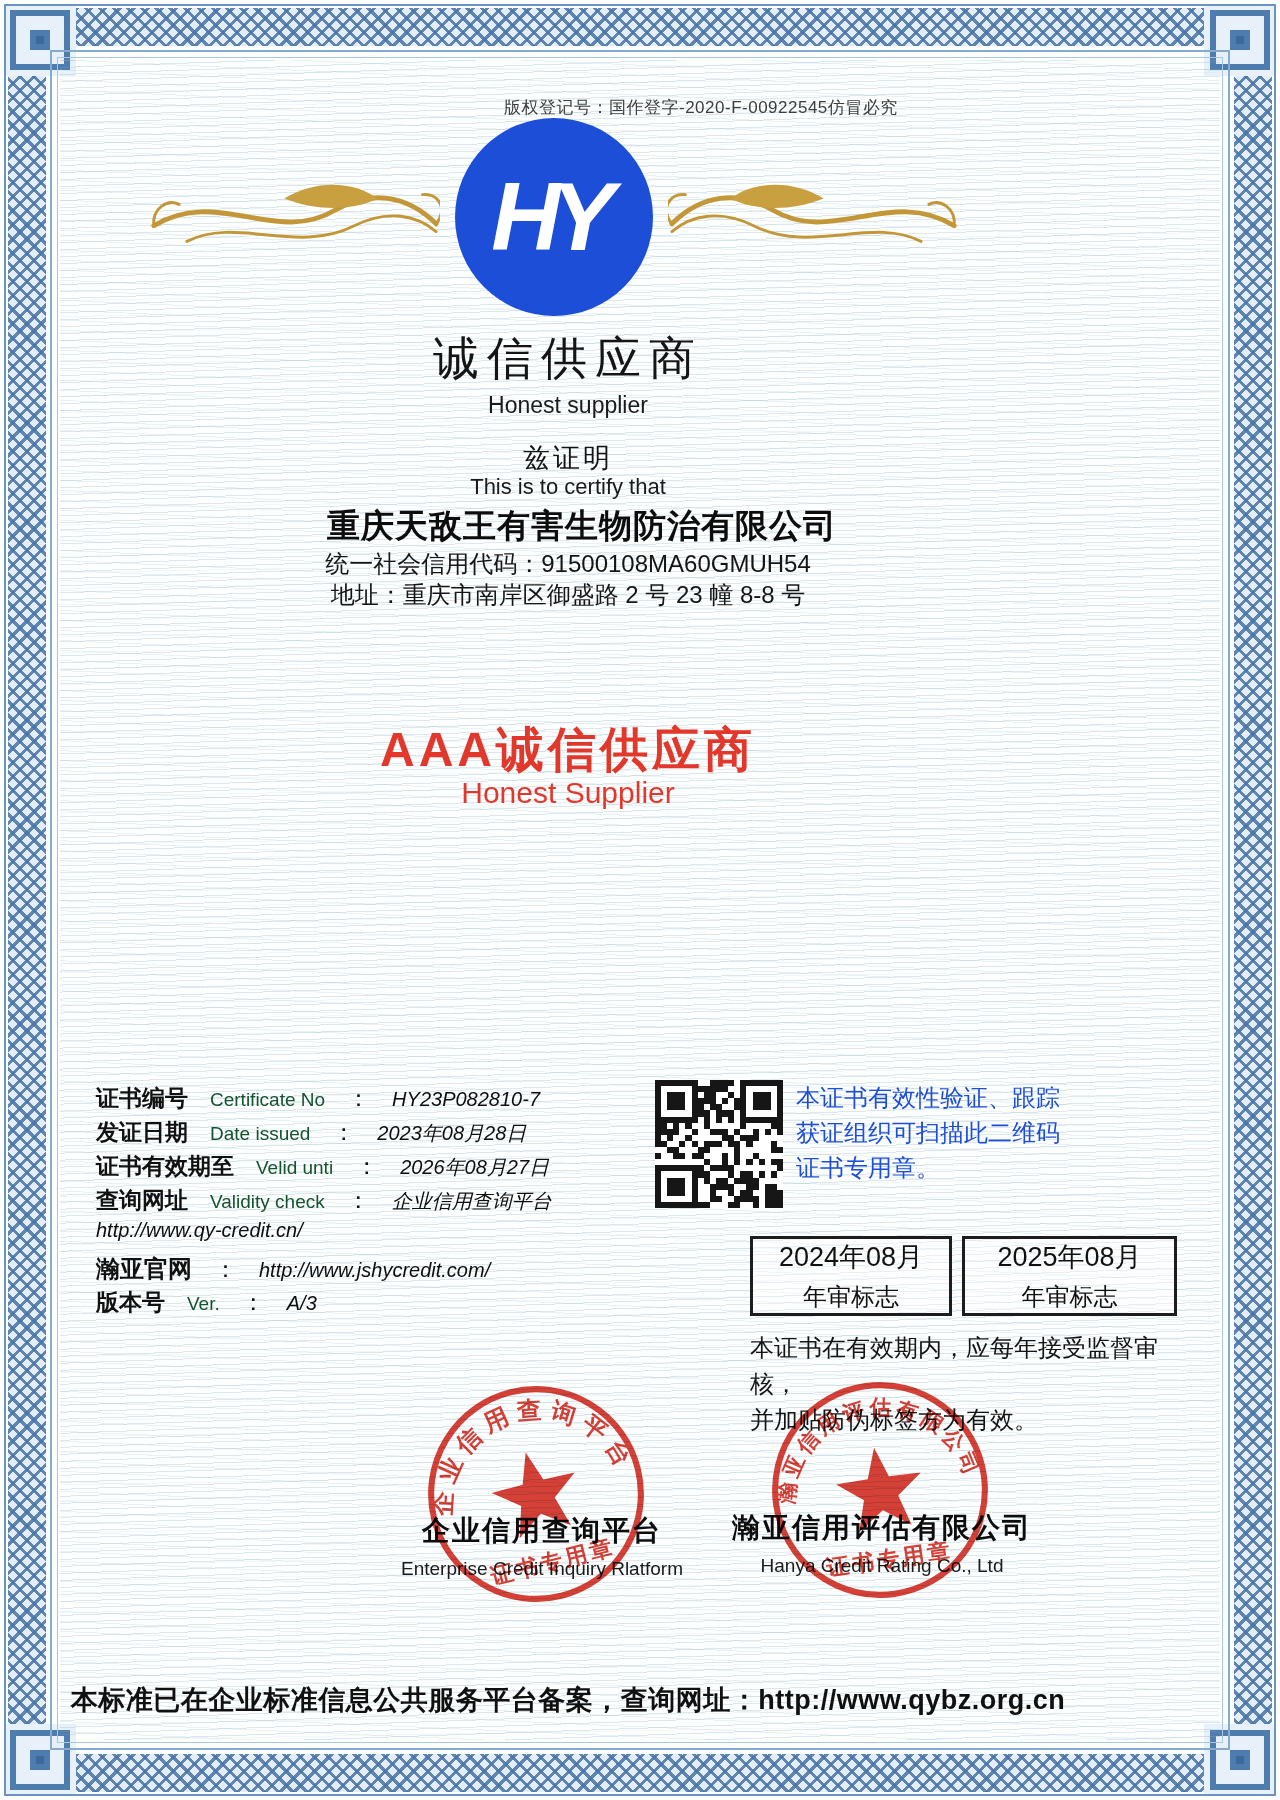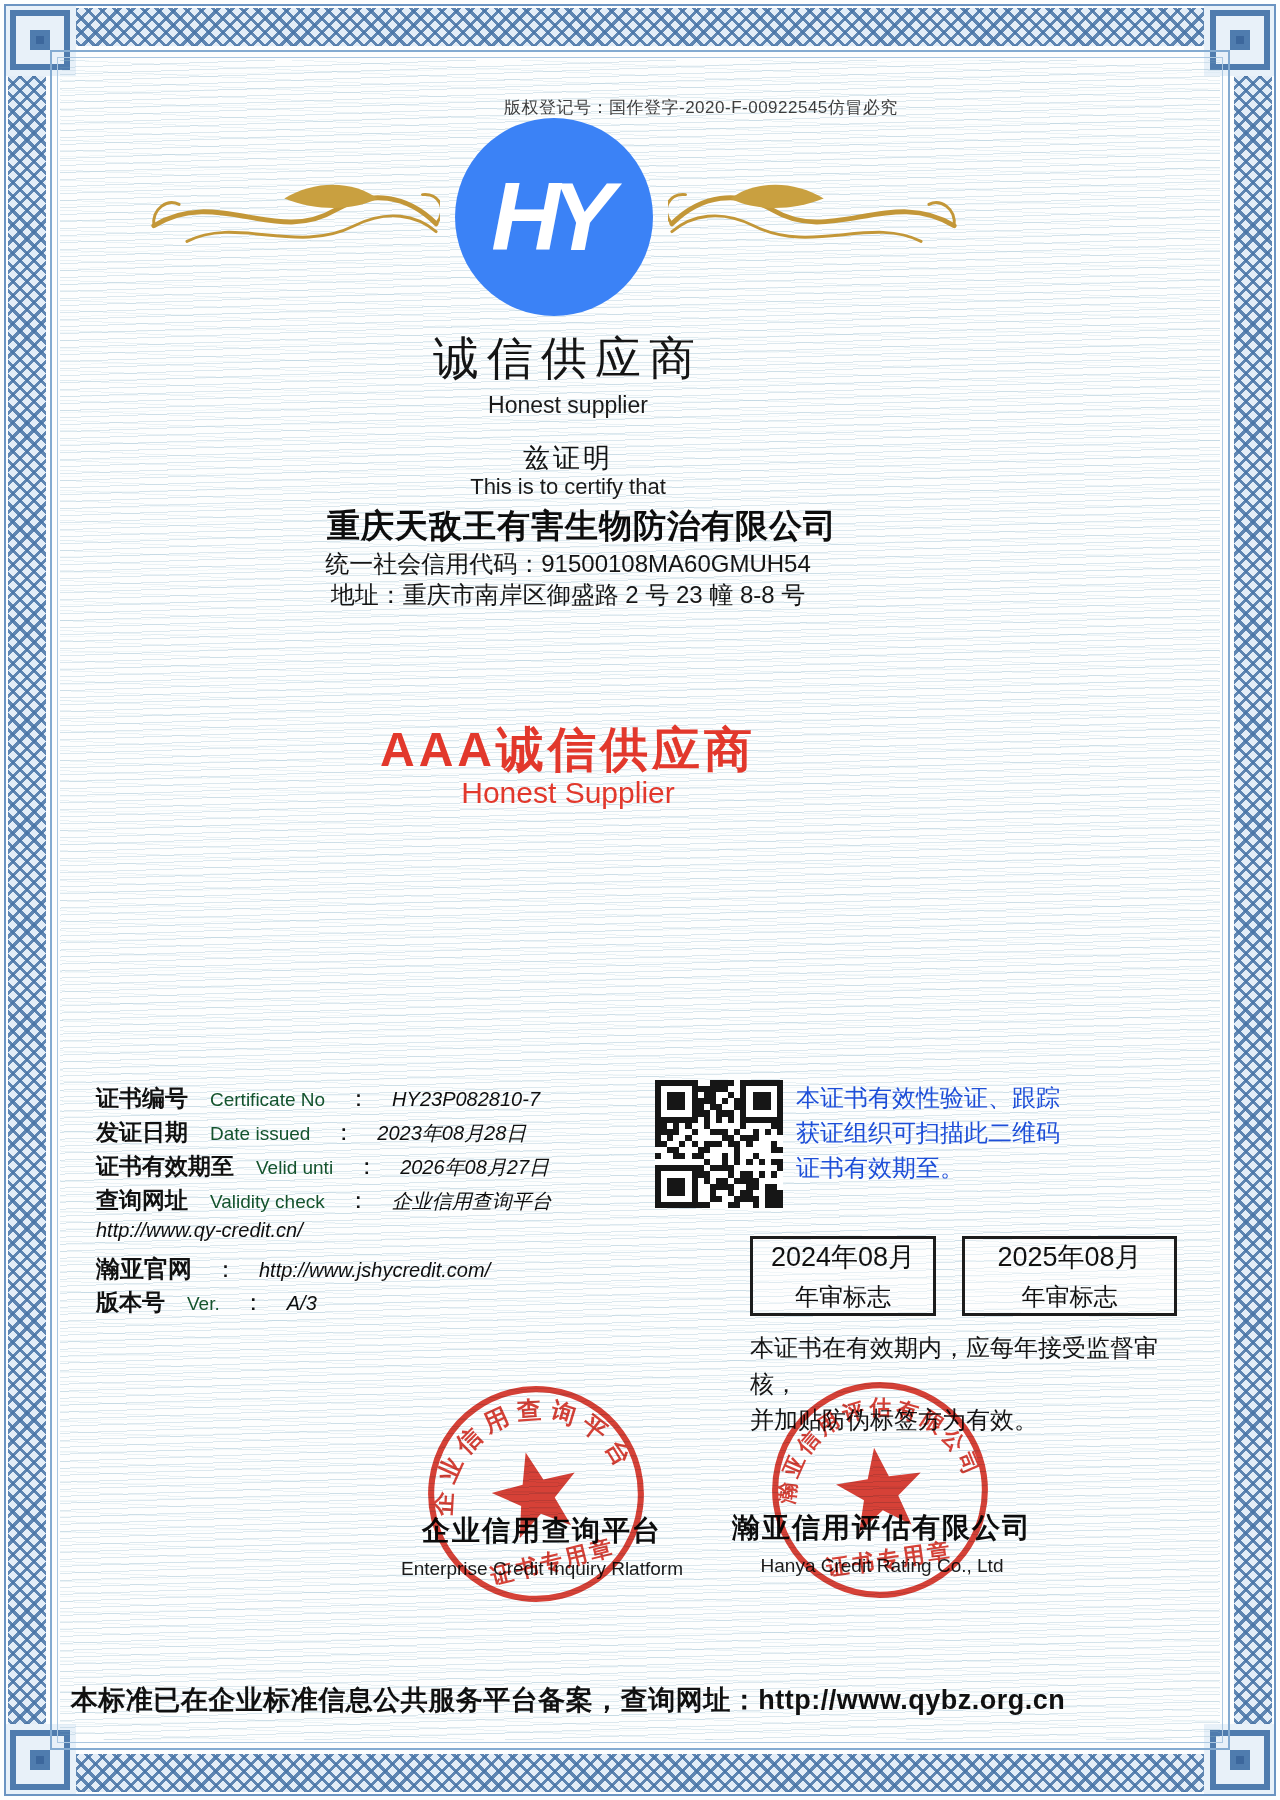--- a/index.html
+++ b/index.html
@@ -28,21 +28,21 @@
       repeating-linear-gradient(178deg, rgba(120,165,190,.25) 0 1px, transparent 1px 7px),
       repeating-linear-gradient(182.5deg, rgba(145,185,205,.18) 0 1px, transparent 1px 10px),
       repeating-linear-gradient(179deg, rgba(160,200,215,.12) 0 1px, transparent 1px 16px); }
 
   .abs { position:absolute; }
   .ctr { left:8px; width:1120px; text-align:center; }
 
   
   .copyright { top:96px; left:504px; font-size:17px; color:#3d3d3d; letter-spacing:.5px; }
   .logo-circle { top:118px; left:455px; width:198px; height:198px; border-radius:50%;
-      background:#3b82f6; display:flex; align-items:center; justify-content:center; }
+      background:#1d4ed8; display:flex; align-items:center; justify-content:center; }
   .logo-mono { font-style:italic; font-weight:800; font-size:96px; color:#fff; letter-spacing:-10px;
       transform:translateX(-6px); }
   .flourish { top:168px; width:292px; height:100px; }
   .fl-left { left:148px; } .fl-right { left:668px; transform:scaleX(-1); }
 
   .title-cn { top:328px; font-size:46px; font-weight:500; letter-spacing:8px; color:#151515; }
   .title-en { top:392px; font-size:23px; color:#1a1a1a; }
   .certify-cn { top:440px; font-size:27px; color:#141414; letter-spacing:3px; }
   .certify-en { top:474px; font-size:22px; color:#1a1a1a; }
   .company-name { top:504px; font-size:33px; font-weight:800; color:#0d0d0d; letter-spacing:1px;padding-left:28px; }
@@ -60,21 +60,21 @@
   .d-sep { font-size:23px; color:#111; }
   .d-val { font-size:20px; color:#0e0e0e;font-style:italic; }
   .d-val-cn { font-size:24px; font-weight:600; color:#111; }
 
   
   .qr-box { top:1080px; left:655px; width:128px; height:128px; background:#fff;
       display:grid; grid-template-columns:repeat(21,1fr); grid-template-rows:repeat(21,1fr); }
   .qr-box .on { background:#161616; }
   .qr-note { top:1080px; left:796px; width:400px; font-size:24px; line-height:35px; color:#1d4ed8; }
 
-  .audit-box { top:1236px; width:186px; height:80px; border:3px solid #1d1d1d;
+  .audit-box { top:1236px; width:202px; height:80px; border:3px solid #1d1d1d;
       display:flex; flex-direction:column; align-items:center; justify-content:center; gap:6px;
       background:rgba(255,255,255,.35); }
   .ab-1 { left:750px; } .ab-2 { left:962px; width:215px; }
   .audit-period { font-size:27px; color:#111; }
   .audit-label { font-size:24px; color:#111; }
 
   .validity-note { top:1330px; left:750px; width:440px; font-size:24px; line-height:36px; color:#141414; }
 
   
   .org { text-align:center; }
@@ -624,21 +624,21 @@
       <div></div>
       <div class="on"></div>
       <div></div>
       <div class="on"></div>
       <div class="on"></div>
       <div class="on"></div>
     </div>
   <div class="abs qr-note">
     <div>本证书有效性验证、跟踪</div>
     <div>获证组织可扫描此二维码</div>
-    <div>证书有效期至。</div>
+    <div>证书专用章。</div>
   </div>
 
   <div class="abs audit-box ab-1">
     <div class="audit-period">2024年08月</div>
     <div class="audit-label">年审标志</div>
   </div>
   <div class="abs audit-box ab-2">
     <div class="audit-period">2025年08月</div>
     <div class="audit-label">年审标志</div>
   </div>

